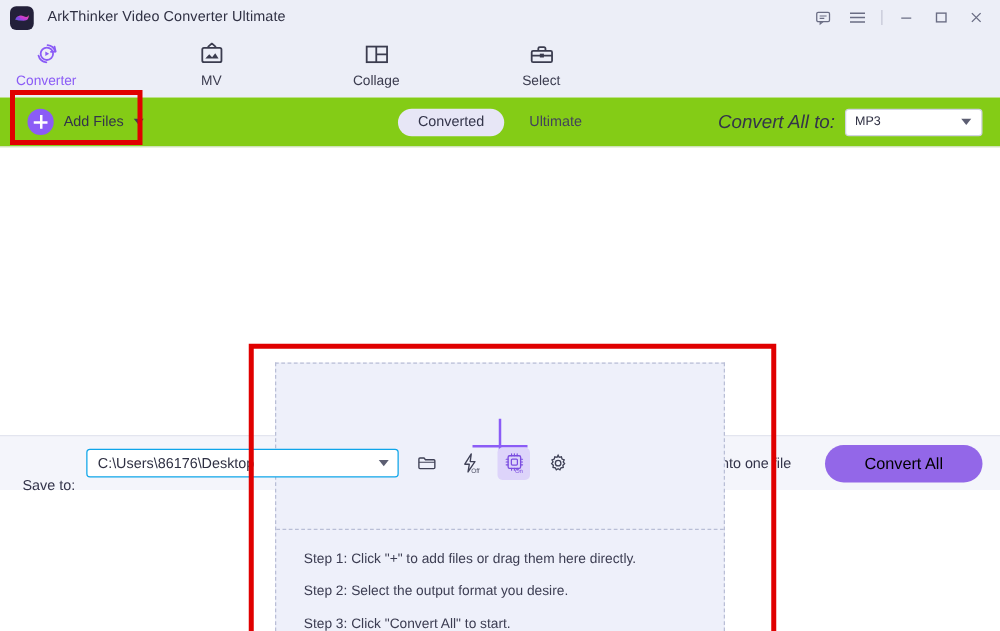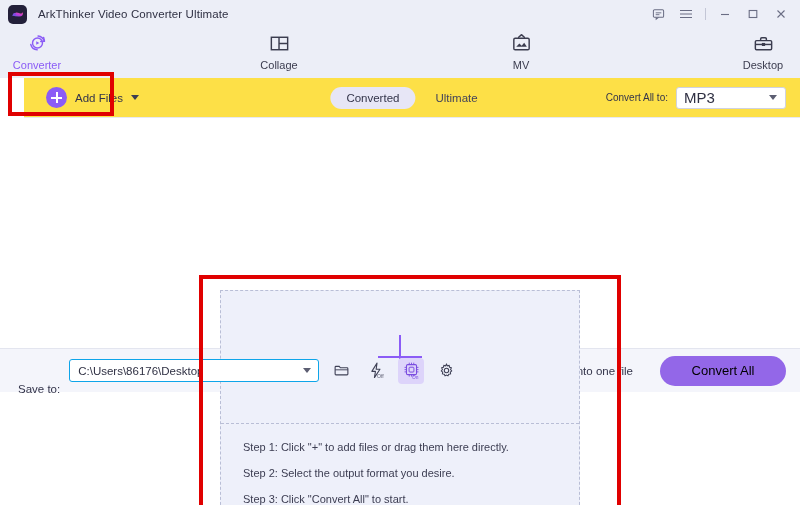--- a/index.html
+++ b/index.html
@@ -54,21 +54,21 @@
     background: #c3c6d6;
     margin: 0 4px;
   }
 
   
   .navbar {
     height: 50px;
     background: #eceef7;
     display: flex;
     align-items: flex-start;
-    justify-content: space-between;
+    justify-content: flex-start;
     gap: 58px;
     flex: none;
     position: relative;
   }
   .navitem {
     width: 74px;
     display: flex; flex-direction: column;
     align-items: center;
     padding-top: 2px;
   }
@@ -76,27 +76,26 @@
   .navlabel {
     font-size: 11px;
     color: #3b3c4f;
     margin-top: 3px;
   }
   .navitem.active .navlabel { color: #8b5cf6; }
 
   
   .toolbar {
     height: 40px;
-    background: #fde047;
+    background: #84cc16;
     border-bottom: 1px solid #e8e9f0;
     display: flex; align-items: center;
     padding: 0 14px 0 20px;
     position: relative;
     flex: none;
-    margin-left: 24px;
   }
   .addfiles {
     display: flex; align-items: center; gap: 8px;
     padding: 3px 6px 3px 2px;
   }
   .plus-circle {
     width: 21px; height: 21px; border-radius: 50%;
     background: #8b5cf6;
     position: relative; flex: none;
   }
@@ -123,29 +122,29 @@
     color: #43445a;
     padding: 5px 16px;
     border-radius: 13px;
   }
   .seg.active { background: #e7e6f6; color: #33344a; }
 
   .convert-to {
     margin-left: auto;
     display: flex; align-items: center; gap: 8px;
   }
-  .convert-to-label { font-size: 10px; color: #33344a; white-space: nowrap; }
+  .convert-to-label { font-size: 15px; color: #33344a; white-space: nowrap; font-style: italic; }
   .fmt-select {
     width: 110px; height: 22px;
     border: 1px solid #cfd2e0;
     border-radius: 3px;
     background: #fff;
     display: flex; align-items: center;
     padding: 0 7px;
-    font-size: 15px; color: #2f3043;
+    font-size: 10px; color: #2f3043;
     position: relative;
     text-align: center;
   }
   .fmt-select .caret { position: absolute; right: 8px; border-top-color: #5c5e72; }
 
   
   .main {
     flex: 1;
     background: #ffffff;
     position: relative;
@@ -301,48 +300,48 @@
           <path d="M19 9.5a7.6 7.6 0 0 0-6.4-5.3M5 13a7.6 7.6 0 0 0 6.6 5.6" stroke-linecap="round"></path>
           <path d="M18.4 5.6l.9 4-3.9.3" stroke-linecap="round" stroke-linejoin="round"></path>
         </svg>
       </div>
       <div class="navlabel">Converter</div>
     </div>
 
     <div class="navitem">
       <div class="navicon">
         <svg width="23" height="23" viewBox="0 0 24 24" fill="none" stroke="#3b3c4f" stroke-width="1.5">
-          <rect x="3.5" y="5.5" width="17" height="13"></rect>
-          <path d="M11.5 5.5v13M11.5 12h9"></path>
-        </svg>
-      </div>
-      <div class="navlabel">Collage</div>
+          <rect x="4" y="6.5" width="16" height="12" rx="1.4"></rect>
+          <path d="M6.5 15.5l3.3-3.6 2.4 2.4 2.6-3.2 2.8 4.4z" fill="#3b3c4f" stroke="none"></path>
+          <path d="M9 5.5L11.8 3M15 5.5L12.2 3" stroke-linecap="round"></path>
+        </svg>
+      </div>
+      <div class="navlabel">MV</div>
     </div>
 
     <div class="navitem">
       <div class="navicon">
         <svg width="23" height="23" viewBox="0 0 24 24" fill="none" stroke="#3b3c4f" stroke-width="1.5">
-          <rect x="4" y="6.5" width="16" height="12" rx="1.4"></rect>
-          <path d="M6.5 15.5l3.3-3.6 2.4 2.4 2.6-3.2 2.8 4.4z" fill="#3b3c4f" stroke="none"></path>
-          <path d="M9 5.5L11.8 3M15 5.5L12.2 3" stroke-linecap="round"></path>
-        </svg>
-      </div>
-      <div class="navlabel">MV</div>
+          <rect x="3.5" y="5.5" width="17" height="13"></rect>
+          <path d="M11.5 5.5v13M11.5 12h9"></path>
+        </svg>
+      </div>
+      <div class="navlabel">Collage</div>
     </div>
 
     <div class="navitem">
       <div class="navicon">
         <svg width="23" height="23" viewBox="0 0 24 24" fill="none" stroke="#3b3c4f" stroke-width="1.5">
           <rect x="3.5" y="9" width="17" height="9.5" rx="1.2"></rect>
           <path d="M9 9V7.2a1.2 1.2 0 0 1 1.2-1.2h3.6A1.2 1.2 0 0 1 15 7.2V9"></path>
           <path d="M3.5 13h17"></path>
           <rect x="10.3" y="11.4" width="3.4" height="3.2" fill="#3b3c4f" stroke="none"></rect>
         </svg>
       </div>
-      <div class="navlabel">Desktop</div>
+      <div class="navlabel">Select</div>
     </div>
   </div>
 
   <div class="toolbar">
     <div class="addfiles">
       <div class="plus-circle"></div>
       <div class="addfiles-label">Add Files</div>
       <div class="caret"></div>
     </div>
 

